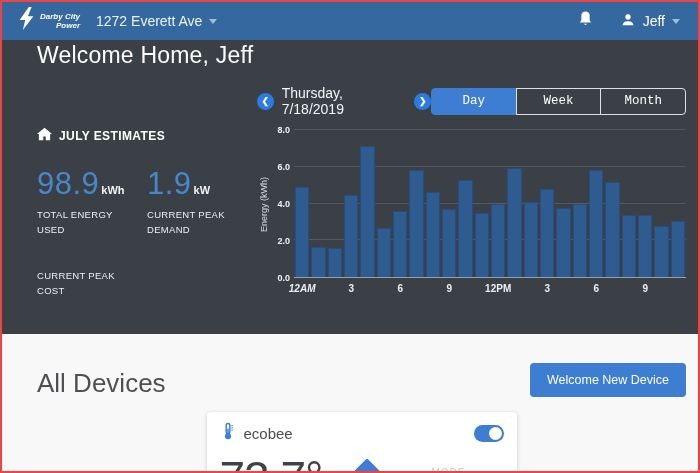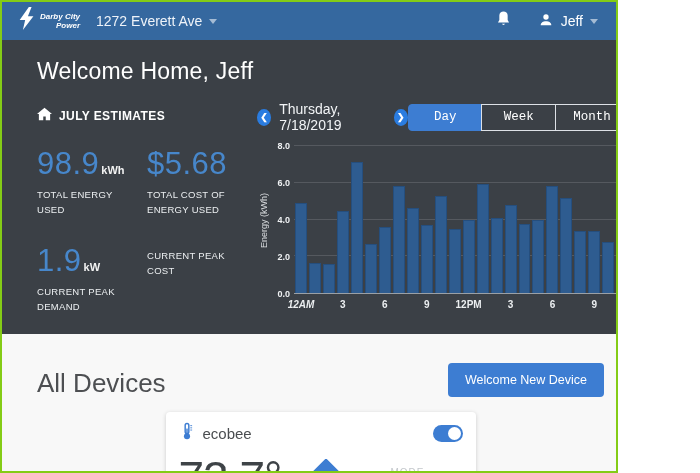--- a/index.html
+++ b/index.html
@@ -1,36 +1,36 @@
 <!DOCTYPE html>
 <html><head>
 <meta charset="utf-8">
 <style>
   * { margin:0; padding:0; box-sizing:border-box; }
   html,body { width:700px; height:473px; overflow:hidden; }
   body { font-family:"Liberation Sans", sans-serif; background:#fff; }
-  .viewport { position:relative; width:618px; height:473px; border:2px solid #84cc16; overflow:hidden; background:#6d28d9; }
+  .viewport { position:relative; width:700px; height:473px; border:2px solid #ef4444; overflow:hidden; background:#6d28d9; }
 
   
   .navbar { height:38px; background:#35689f; display:flex; align-items:center; justify-content:space-between; padding:0 18px 0 14px; }
   .nav-left { display:flex; align-items:center; gap:16px; }
   .logo { display:flex; align-items:center; gap:2px; cursor:pointer; }
   .logo-text { color:#fff; font-style:italic; font-weight:bold; font-size:8px; line-height:1.15; text-align:left; }
   .logo-text .l2 { text-align:right; }
   .address { display:flex; align-items:center; gap:7px; color:#eef3f9; font-size:14px; cursor:pointer; }
   .caret { width:0; height:0; border-left:4px solid transparent; border-right:4px solid transparent; border-top:5px solid rgba(255,255,255,.55); display:inline-block; }
   .nav-right { display:flex; align-items:center; gap:26px; }
   .bell-btn { display:flex; align-items:center; cursor:pointer; }
   .user-menu { display:flex; align-items:center; gap:7px; color:#fff; font-size:14px; cursor:pointer; }
 
   
   .hero { height:294px; background:#3b4046; color:#fff; padding:0 12px 0 35px; }
-  .welcome { font-size:23px; font-weight:400; padding-top:18px; letter-spacing:.2px; }
+  .welcome { font-size:23px; font-weight:400; padding-top:2px; letter-spacing:.2px; }
   .hero-body { display:flex; margin-top:16px; }
-  .estimates { width:220px; flex:none; padding-top:6px; }
+  .estimates { width:220px; flex:none; padding-top:6px;margin-top:36px; }
   .est-header { display:flex; align-items:center; gap:7px; font-size:12px; font-weight:bold; letter-spacing:.4px; }
   .stats-grid { display:grid; grid-template-columns:110px 110px; row-gap:26px; margin-top:22px; }
   .stat-value { font-size:31px; font-weight:400; color:#4787cb; letter-spacing:.5px; }
   .stat-unit { font-size:11px; font-weight:bold; color:#f2f2f2; margin-left:2px; }
   .stat-label { font-size:9.5px; color:#eceff1; margin-top:6px; line-height:1.55; letter-spacing:.3px; max-width:100px; }
 
   
   .chart-col { flex:1; padding-top:0; }
   .chart-header { display:flex; align-items:center; justify-content:space-between; }
   .date-nav { display:flex; align-items:center; gap:8px; }
@@ -125,24 +125,20 @@
             <svg width="15" height="14" viewBox="0 0 24 22">
                 <path d="M12 1L0 11h3v10h7v-6h4v6h7V11h3z" fill="#fff"></path>
               </svg>
           </span>
           <span>JULY ESTIMATES</span>
         </div>
         <div class="stats-grid">
           <div class="stat">
             <div><span class="stat-value">98.9</span><span class="stat-unit">kWh</span></div>
             <div class="stat-label">TOTAL ENERGY USED</div>
-          </div>
-          <div class="stat">
-            <div><span class="stat-value">$5.68</span><span class="stat-unit"></span></div>
-            <div class="stat-label">TOTAL COST OF ENERGY USED</div>
           </div>
           <div class="stat">
             <div><span class="stat-value">1.9</span><span class="stat-unit">kW</span></div>
             <div class="stat-label">CURRENT PEAK DEMAND</div>
           </div>
           <div class="stat">
             <div class="stat-label">CURRENT PEAK COST</div>
           </div>
         </div>
       </div>

